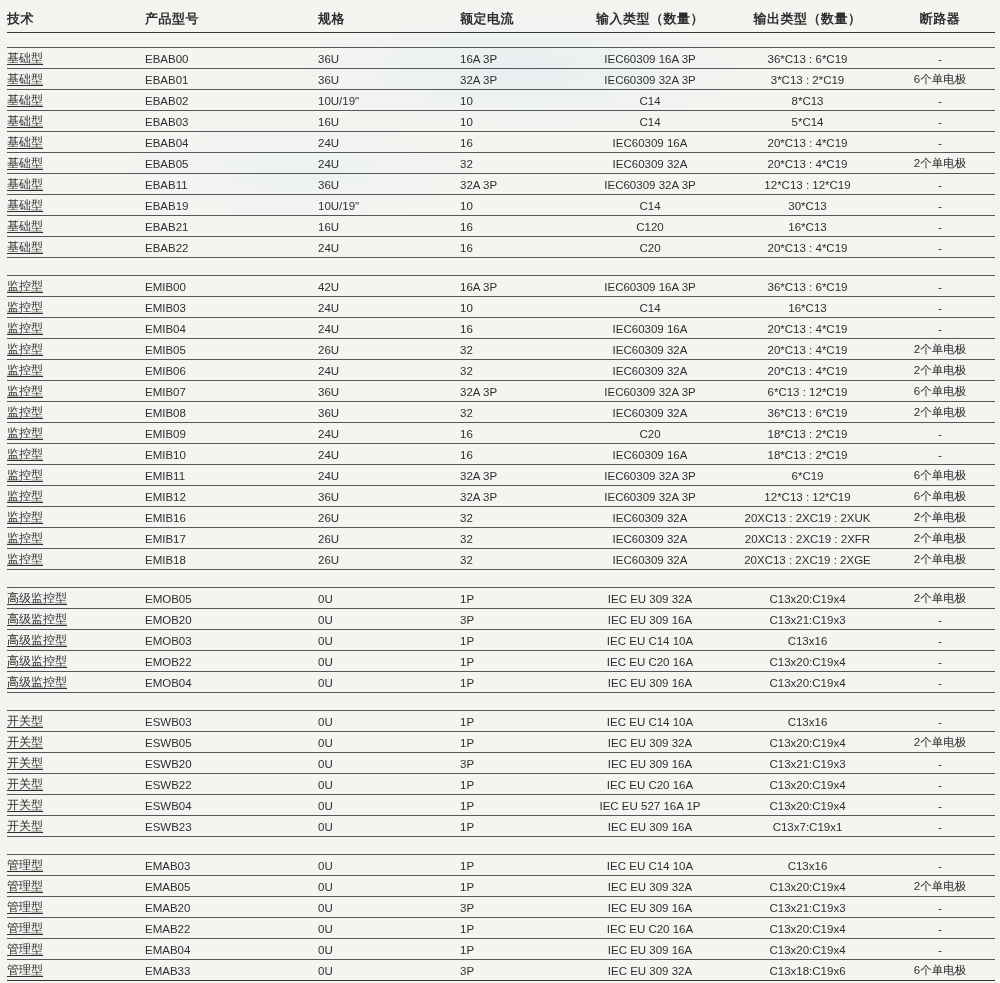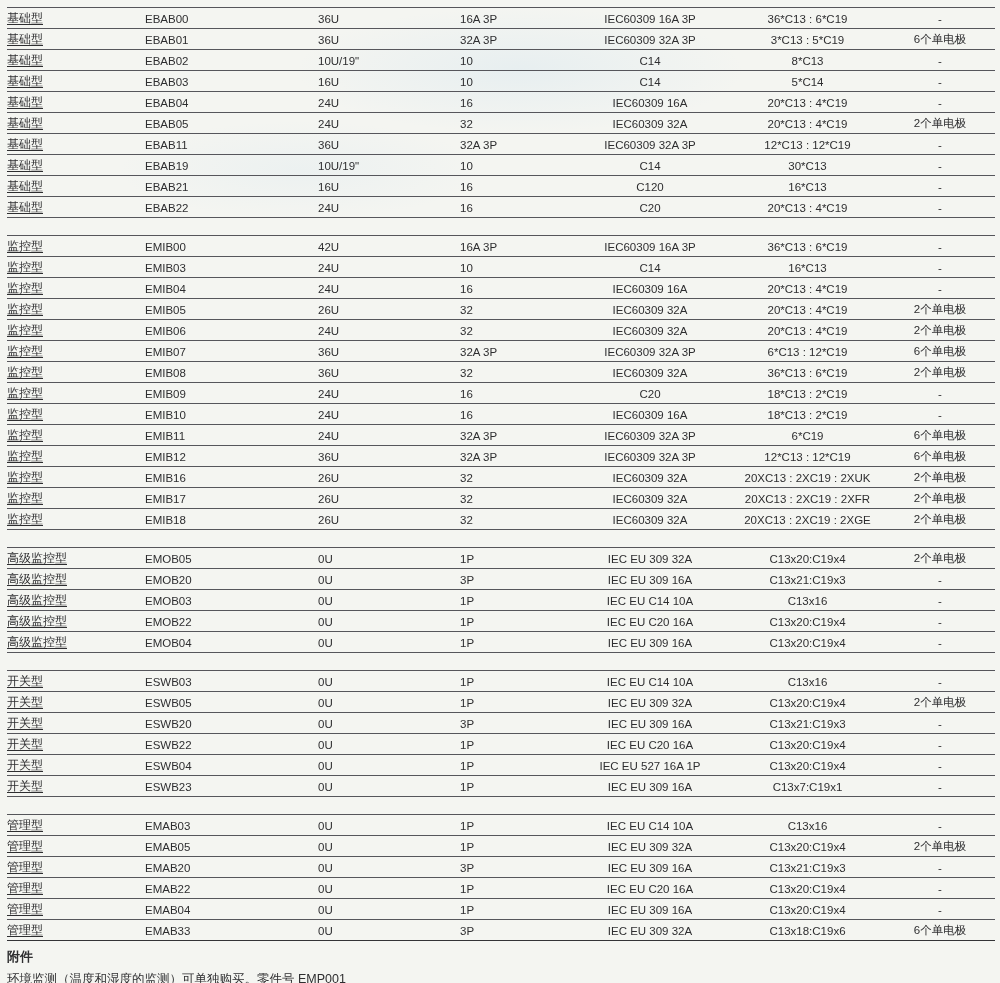--- a/index.html
+++ b/index.html
@@ -31,21 +31,21 @@
     border-bottom: 1.5px solid #37373a;
     font-size: 13px;
     font-weight: bold;
     letter-spacing: 0.5px;
   }
   .section {
     border-top: 1px solid #55555a;
     margin-top: 17px;
   }
   .section:first-child {
-    margin-top: 7px;
+    margin-top: 14px;
   }
   .data-row {
     height: 20px;
     border-bottom: 1px solid #56565b;
     font-size: 11.5px;
   }
   .section:last-child .data-row:last-child {
     border-bottom: 1.5px solid #333336;
   }
   .cell {
@@ -73,39 +73,48 @@
     font-size: 12.5px;
   }
 </style>
 </head>
 <body>
 
 <div class="page">
 
   <div class="spec-table">
 
+    <div class="row header-row">
+      <div class="cell col-1">技术</div>
+      <div class="cell col-2">产品型号</div>
+      <div class="cell col-3">规格</div>
+      <div class="cell col-4">额定电流</div>
+      <div class="cell col-5">输入类型（数量）</div>
+      <div class="cell col-6">输出类型（数量）</div>
+      <div class="cell col-7">断路器</div>
+    </div>
 
     <div id="sections">
         <div class="section">
           <div class="row data-row">
             <div class="cell col-1">基础型</div>
             <div class="cell col-2">EBAB00</div>
             <div class="cell col-3">36U</div>
             <div class="cell col-4">16A 3P</div>
             <div class="cell col-5">IEC60309 16A 3P</div>
             <div class="cell col-6">36*C13 : 6*C19</div>
             <div class="cell col-7">-</div>
           </div>
           <div class="row data-row">
             <div class="cell col-1">基础型</div>
             <div class="cell col-2">EBAB01</div>
             <div class="cell col-3">36U</div>
             <div class="cell col-4">32A 3P</div>
             <div class="cell col-5">IEC60309 32A 3P</div>
-            <div class="cell col-6">3*C13 : 5*C19</div>
+            <div class="cell col-6">3*C13 : 2*C19</div>
             <div class="cell col-7">6个单电极</div>
           </div>
           <div class="row data-row">
             <div class="cell col-1">基础型</div>
             <div class="cell col-2">EBAB02</div>
             <div class="cell col-3">10U/19"</div>
             <div class="cell col-4">10</div>
             <div class="cell col-5">C14</div>
             <div class="cell col-6">8*C13</div>
             <div class="cell col-7">-</div>

